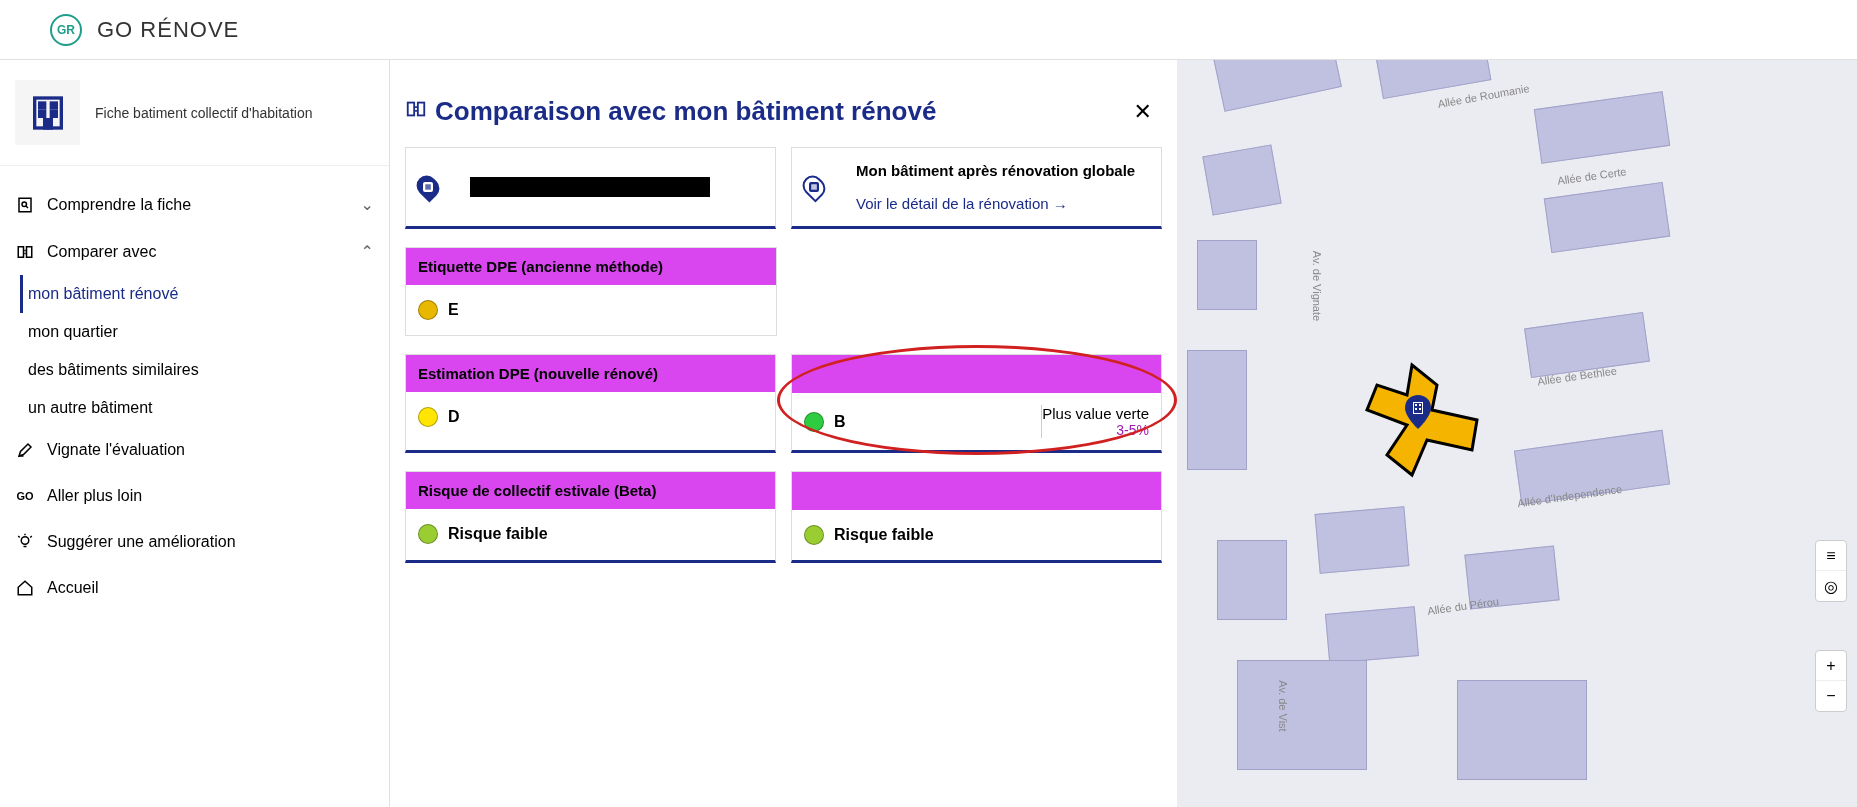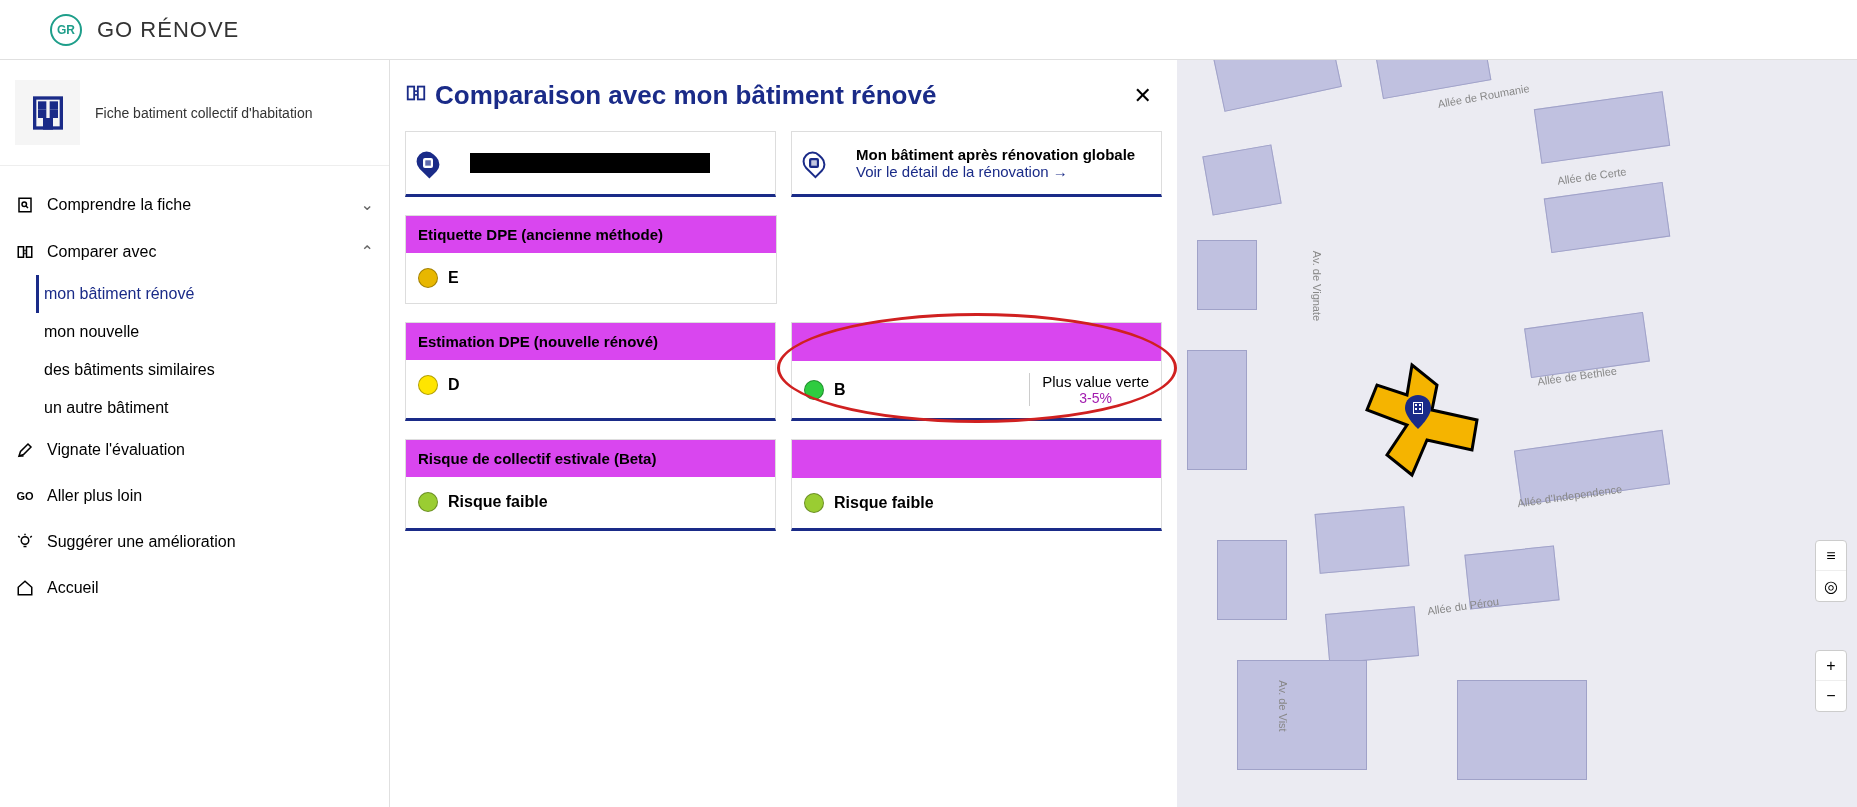--- a/index.html
+++ b/index.html
@@ -51,21 +51,21 @@
   display: flex; align-items: center;
   padding: 14px 15px;
   cursor: pointer;
   font-size: 16px;
   color: #000;
 }
 .nav-icon { width: 20px; margin-right: 12px; display: flex; justify-content: center; }
 .nav-label { flex: 1; }
 .chevron { color: #666; }
 
-.sub-items { padding-left: 20px; border-left: 3px solid transparent; margin-left: 16px; }
+.sub-items { padding-left: 20px; border-left: 3px solid transparent; }
 .sub-item {
   padding: 10px 15px 10px 5px;
   font-size: 16px;
   cursor: pointer;
   color: #000;
   border-left: 3px solid transparent;
   margin-left: -3px;
 }
 .sub-item.active {
   color: #1a2b88;
@@ -75,20 +75,21 @@
 .main {
   flex: 1;
   background: #fff;
   padding: 20px 15px;
   overflow-y: auto;
   position: relative;
 }
 .main-title-row {
   display: flex; align-items: center; justify-content: space-between;
   margin-bottom: 20px;
+  margin-top: 16px;
 }
 .main-title {
   display: flex; align-items: center;
   font-size: 26px;
   color: #1a2b88;
   font-weight: 600;
 }
 .main-title-icon { margin-right: 8px; }
 .close-btn { font-size: 22px; cursor: pointer; color: #000; padding: 0 10px; }
 
@@ -121,21 +122,21 @@
   border-radius: 2px;
   transform: rotate(45deg);
   font-size: 7px; color: #1a2b88;
   display: flex; align-items: center; justify-content: center;
 }
 .pin.hollow { background: #fff; border: 2px solid #1a2b88; }
 .pin.hollow .pin-inner { background: #1a2b88; color: #fff; }
 
 .redact { background: #000; width: 240px; height: 20px; }
 .renov-text { font-size: 15px; font-weight: 600; color: #000; }
-.renov-link { font-size: 15px; color: #1a2b88; cursor: pointer; }
+.renov-link { font-size: 15px; color: #1a2b88; cursor: pointer; margin-top: 16px; }
 .arrow-icon { margin-left: 4px; }
 
 .section-header {
   background: #d946ef;
   padding: 10px 12px;
   font-size: 15px;
   font-weight: 600;
   color: #000;
 }
 .section-body {
@@ -151,21 +152,21 @@
   margin-right: 10px;
   border: 1px solid rgba(0,0,0,0.3);
 }
 .badge-E { background: #e8b700; }
 .badge-D { background: #ffe500; }
 .badge-B { background: #2ecc40; }
 .badge-green-light { background: #9acd32; }
 .badge-label { font-size: 16px; font-weight: 700; color: #000; }
 .badge-label.light { font-weight: 600; }
 
-.plus-value { text-align: center; border-left: 1px solid #ccc; padding-left: 12px; }
+.plus-value { text-align: right; border-left: 1px solid #ccc; }
 .plus-value-title { font-size: 15px; color: #000; }
 .plus-value-pct { font-size: 14px; color: #a21caf; }
 
 .highlight-ellipse {
   position: absolute;
   border: 3px solid #d02020;
   border-radius: 50%;
   pointer-events: none;
 }
 
@@ -260,21 +261,21 @@
             <rect x="14" y="5" width="7" height="14"></rect>
             <line x1="11" y1="10" x2="13" y2="10"></line>
             <line x1="11" y1="14" x2="13" y2="14"></line>
           </svg>
       </span>
       <span class="nav-label">Comparer avec</span>
       <span class="chevron">⌃</span>
     </div>
     <div class="sub-items">
       <div class="sub-item active">mon bâtiment rénové</div>
-      <div class="sub-item">mon nouvelle</div>
+      <div class="sub-item">mon quartier</div>
       <div class="sub-item">des bâtiments similaires</div>
       <div class="sub-item">un autre bâtiment</div>
     </div>
 
     <div class="nav-item">
       <span class="nav-icon">
         <svg width="18" height="18" viewBox="0 0 24 24" fill="none" stroke="#000" stroke-width="2">
             <path d="M4 20 L6 14 L16 4 L20 8 L10 18 Z"></path>
             <line x1="4" y1="20" x2="10" y2="20"></line>
           </svg>

